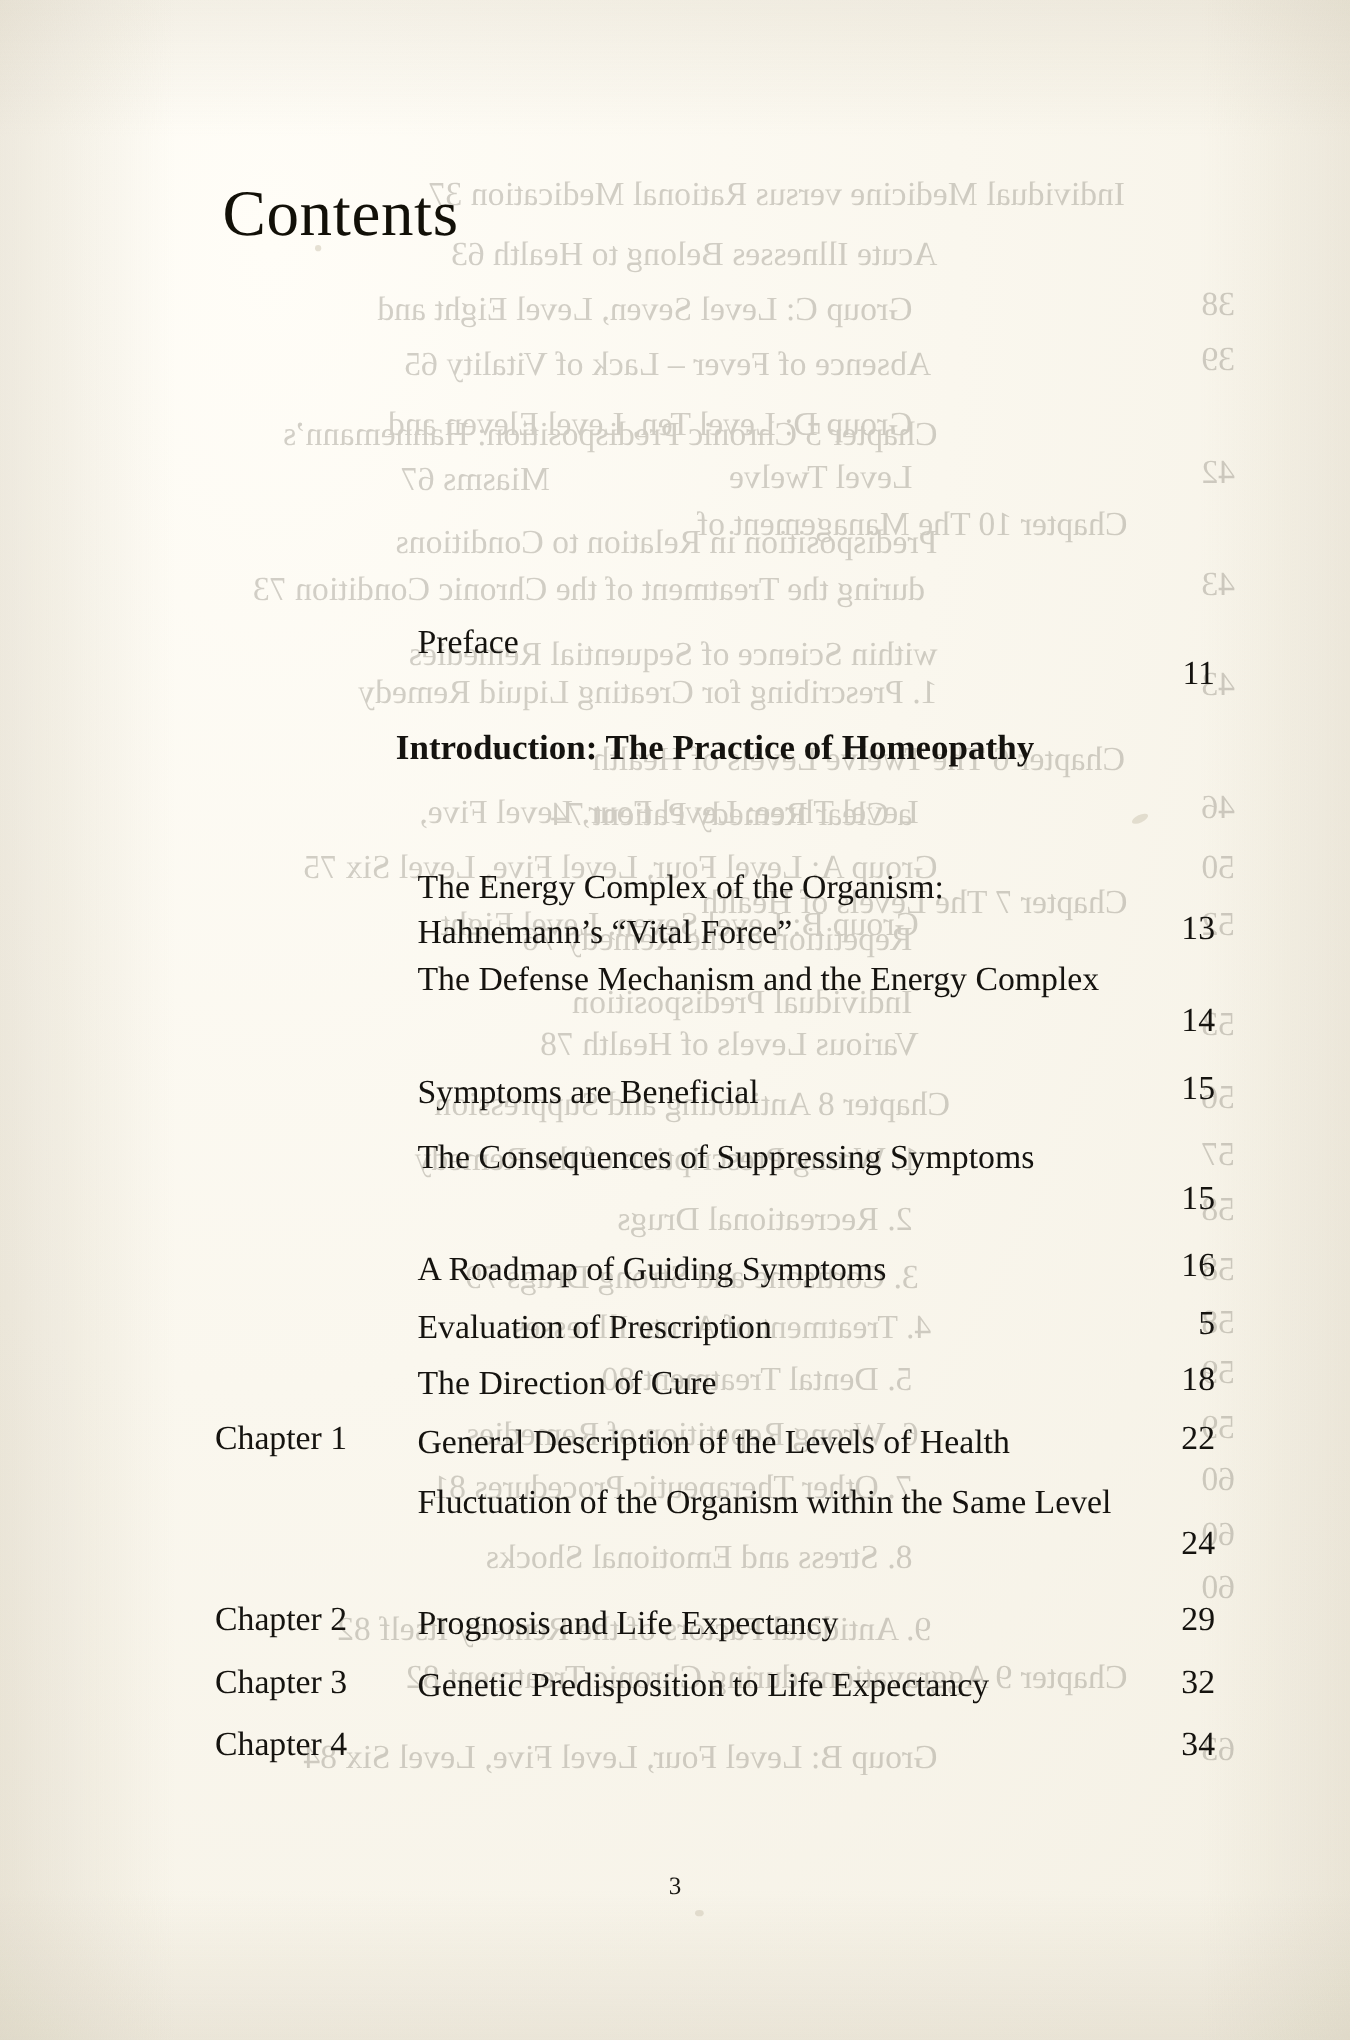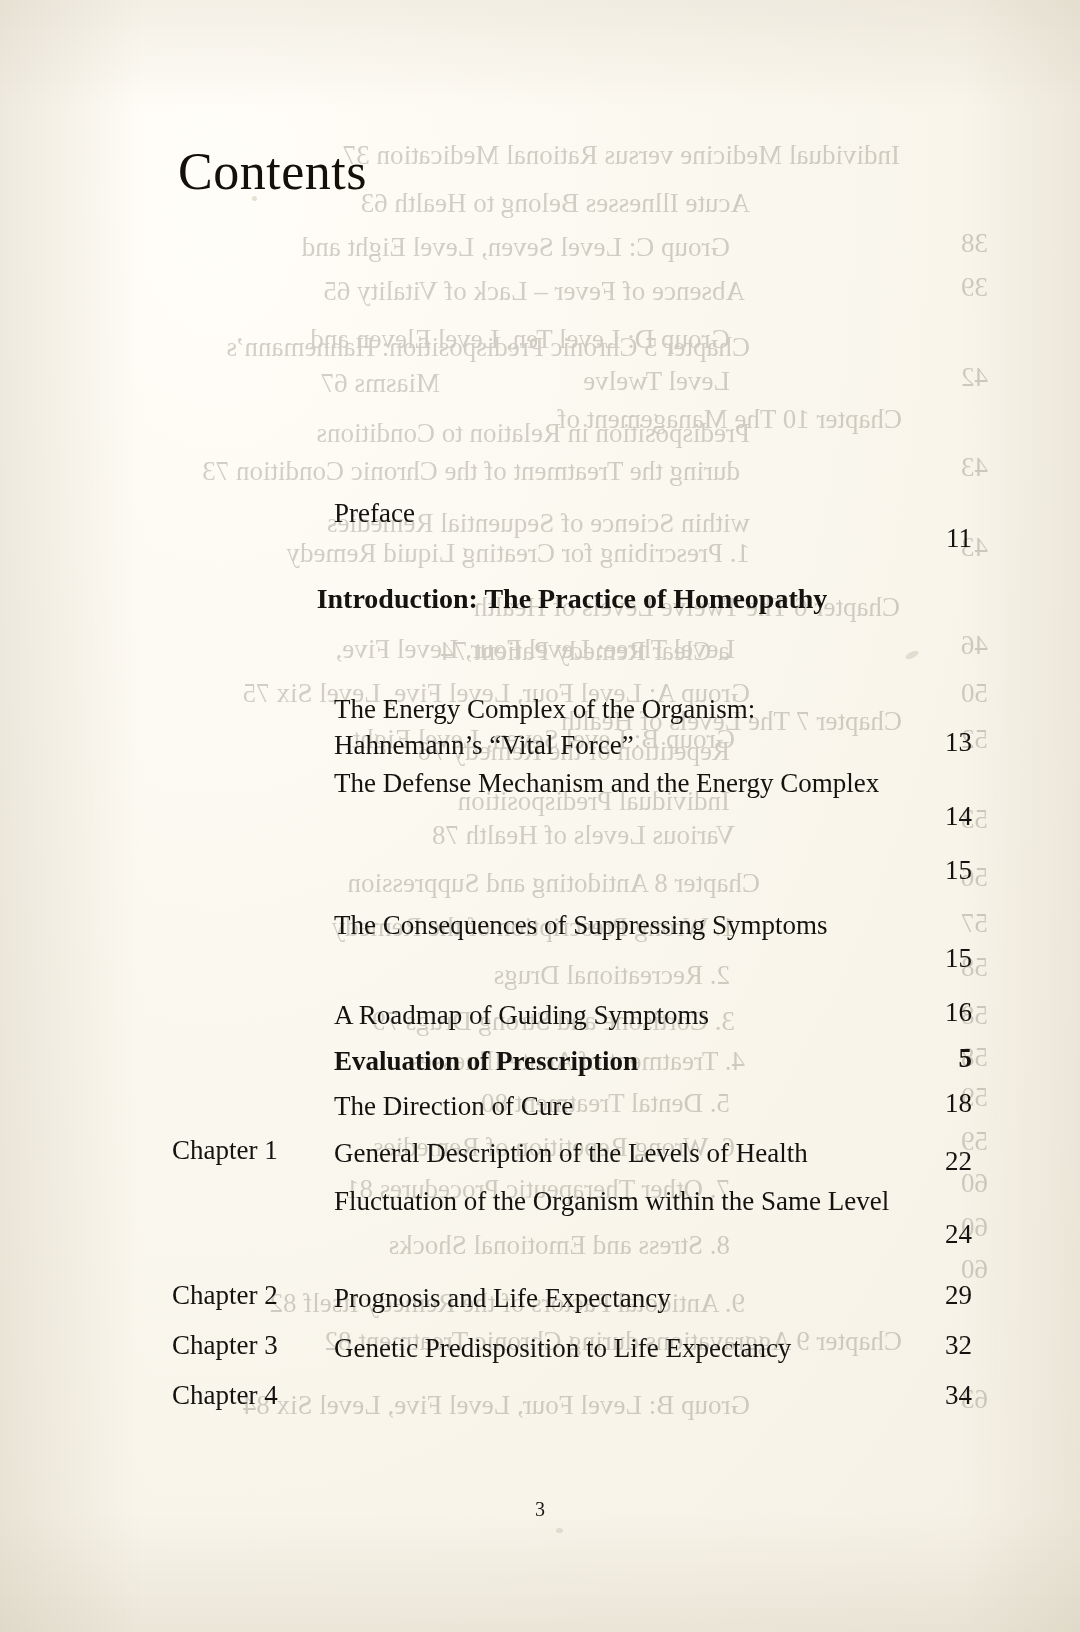--- a/index.html
+++ b/index.html
@@ -201,46 +201,47 @@
           <div class="ttl">The Energy Complex of the Organism: Hahnemann’s “Vital Force”</div>
           <div class="pg" style="top: 36px; position: absolute;">13</div>
         </div>
         <div class="row" style="position: absolute; left: 0px; top: 270px; width: 800px;">
           <div class="chap"></div>
           <div class="ttl">The Defense Mechanism and the Energy Complex</div>
           <div class="pg" style="top: 36px; position: absolute;">14</div>
         </div>
         <div class="row" style="position: absolute; left: 0px; top: 360px; width: 800px;">
           <div class="chap"></div>
+          <div class="ttl">Symptoms are Beneficial</div>
           <div class="pg" style="top: 0px; position: absolute;">15</div>
         </div>
         <div class="row" style="position: absolute; left: 0px; top: 412px; width: 800px;">
           <div class="chap"></div>
           <div class="ttl">The Consequences of Suppressing Symptoms</div>
           <div class="pg" style="top: 36px; position: absolute;">15</div>
         </div>
         <div class="row" style="position: absolute; left: 0px; top: 502px; width: 800px;">
           <div class="chap"></div>
           <div class="ttl">A Roadmap of Guiding Symptoms</div>
           <div class="pg" style="top: 0px; position: absolute;">16</div>
         </div>
-        <div class="row" style="position: absolute; left: 0px; top: 548px; width: 800px; font-weight: bold;">
+        <div class="row" style="position: absolute; left: 0px; top: 548px; width: 800px;">
           <div class="chap"></div>
           <div class="ttl">Evaluation of Prescription</div>
           <div class="pg" style="top: 0px; position: absolute;">5</div>
         </div>
         <div class="row" style="position: absolute; left: 0px; top: 593px; width: 800px;">
           <div class="chap"></div>
           <div class="ttl">The Direction of Cure</div>
           <div class="pg" style="top: 0px; position: absolute;">18</div>
         </div>
         <div class="row" style="position: absolute; left: 0px; top: 640px; width: 800px;">
           <div class="chap">Chapter 1</div>
           <div class="ttl">General Description of the Levels of Health</div>
-          <div class="pg" style="top: 0px; position: absolute; margin-top: 11px;">22</div>
+          <div class="pg" style="top: 0px; position: absolute;">22</div>
         </div>
         <div class="row" style="position: absolute; left: 0px; top: 688px; width: 800px;">
           <div class="chap"></div>
           <div class="ttl">Fluctuation of the Organism within the Same Level</div>
           <div class="pg" style="top: 36px; position: absolute;">24</div>
         </div>
         <div class="row" style="position: absolute; left: 0px; top: 785px; width: 800px;">
           <div class="chap">Chapter 2</div>
           <div class="ttl">Prognosis and Life Expectancy</div>
           <div class="pg" style="top: 0px; position: absolute;">29</div>

